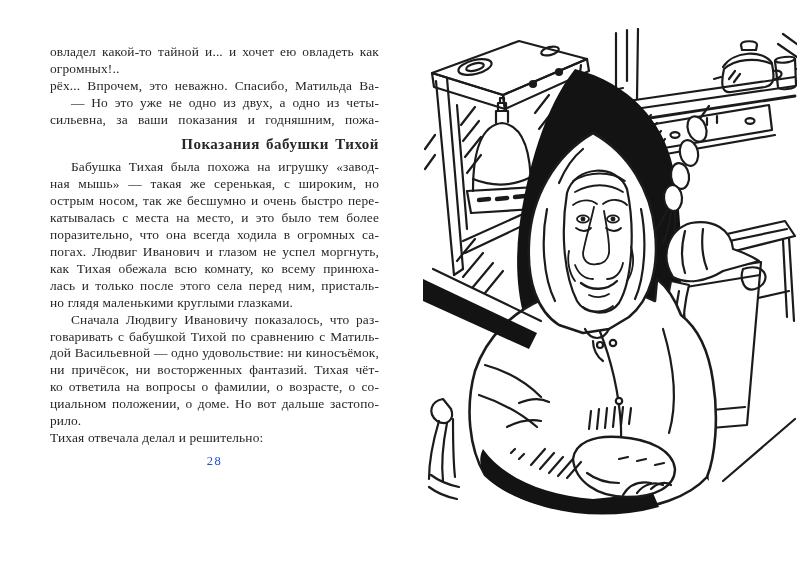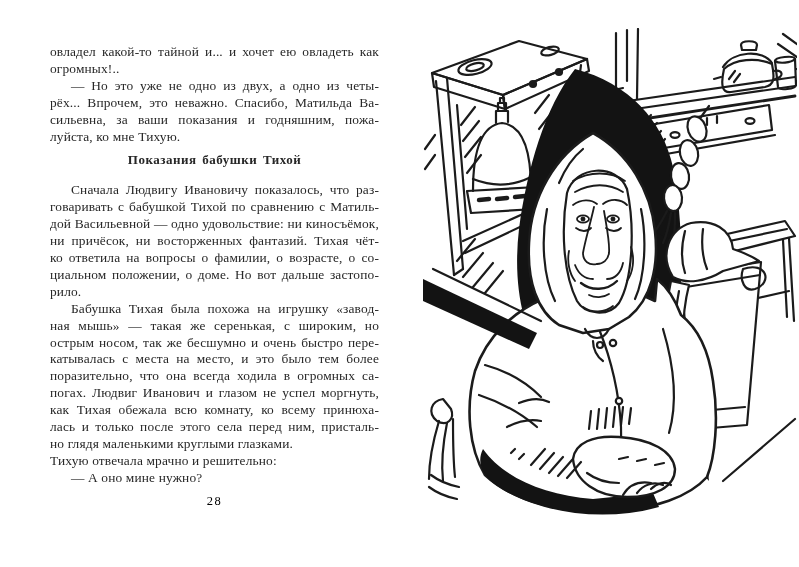--- a/index.html
+++ b/index.html
@@ -9,74 +9,70 @@
   }
   .text-col{
     position:absolute;left:50px;top:44px;width:329px;
     font-size:13.4px;line-height:16.9px;letter-spacing:0.15px;
   }
   .paragraph{margin:0;}
   .line{text-align:justify;text-align-last:justify;}
   .line.last{text-align-last:left;}
   .line.indent{text-indent:21px;}
   .section-heading{
-    font-weight:bold;font-size:13px;text-align:center;
-    margin:7px 0 13px 0;letter-spacing:0.5px;word-spacing:2px;
+    font-weight:bold;font-size:15px;text-align:right;
+    margin:7px 0 7px 0;letter-spacing:0.5px;word-spacing:2px;
   }
   .page-number{
-    text-align:center;font-size:12.5px;letter-spacing:1.5px;margin-top:6px;color:#000000;
+    text-align:center;font-size:12.5px;letter-spacing:1.5px;margin-top:6px;color:#1d4ed8;
   }
   .illustration{position:absolute;left:423px;top:28px;width:374px;height:492px;}
   .illustration svg{display:block;width:100%;height:100%;}
 </style>
 </head>
 <body>
 
 <div class="page">
 
   <div class="text-col">
     <div id="before-heading">
         <div class="paragraph">
           <div class="line">овладел какой-то тайной и... и хочет ею овладеть как</div>
           <div class="line last">огромных!..</div>
         </div>
         <div class="paragraph">
+          <div class="line">рёх... Впрочем, это неважно. Спасибо, Матильда Ва-</div>
           <div class="line indent">— Но это уже не одно из двух, а одно из четы-</div>
-          <div class="line">рёх... Впрочем, это неважно. Спасибо, Матильда Ва-</div>
           <div class="line">сильевна, за ваши показания и годняшним, пожа-</div>
-          <div class="line last">луйста, ко мне Тихую.</div>
         </div>
       </div>
     <div class="section-heading">Показания бабушки Тихой</div>
     <div id="after-heading">
-        <div class="paragraph">
-          <div class="line indent">Сначала Людвигу Ивановичу показалось, что раз-</div>
-          <div class="line">говаривать с бабушкой Тихой по сравнению с Матиль-</div>
-          <div class="line">дой Васильевной — одно удовольствие: ни киносъёмок,</div>
-          <div class="line">ни причёсок, ни восторженных фантазий. Тихая чёт-</div>
-          <div class="line">ко ответила на вопросы о фамилии, о возрасте, о со-</div>
-          <div class="line">циальном положении, о доме. Но вот дальше застопо-</div>
-          <div class="line last">рило.</div>
-        </div>
         <div class="paragraph">
           <div class="line indent">Бабушка Тихая была похожа на игрушку «завод-</div>
           <div class="line">ная мышь» — такая же серенькая, с широким, но</div>
           <div class="line">острым носом, так же бесшумно и очень быстро пере-</div>
           <div class="line">катывалась с места на место, и это было тем более</div>
           <div class="line">поразительно, что она всегда ходила в огромных са-</div>
           <div class="line">погах. Людвиг Иванович и глазом не успел моргнуть,</div>
           <div class="line">как Тихая обежала всю комнату, ко всему принюха-</div>
           <div class="line">лась и только после этого села перед ним, присталь-</div>
           <div class="line last">но глядя маленькими круглыми глазками.</div>
         </div>
         <div class="paragraph">
-          <div class="line last">Тихую отвечала мрачно и решительно:</div>
-        </div>
-        <div class="paragraph">
-          <div class="line last indent">— А оно мине нужно?</div>
+          <div class="line indent">Сначала Людвигу Ивановичу показалось, что раз-</div>
+          <div class="line">говаривать с бабушкой Тихой по сравнению с Матиль-</div>
+          <div class="line">дой Васильевной — одно удовольствие: ни киносъёмок,</div>
+          <div class="line">ни причёсок, ни восторженных фантазий. Тихая чёт-</div>
+          <div class="line">ко ответила на вопросы о фамилии, о возрасте, о со-</div>
+          <div class="line">циальном положении, о доме. Но вот дальше застопо-</div>
+          <div class="line last">рило.</div>
+        </div>
+        <div class="paragraph">
+          <div class="line last">Тихая отвечала делал и решительно:</div>
         </div>
       </div>
     <div class="page-number">28</div>
   </div>
 
   <div class="illustration">
     <svg viewBox="0 0 374 490" xmlns="http://www.w3.org/2000/svg">
       <g stroke="#1b1b1b" stroke-width="2.2" fill="none" stroke-linecap="round" stroke-linejoin="round">
 
         <g>

